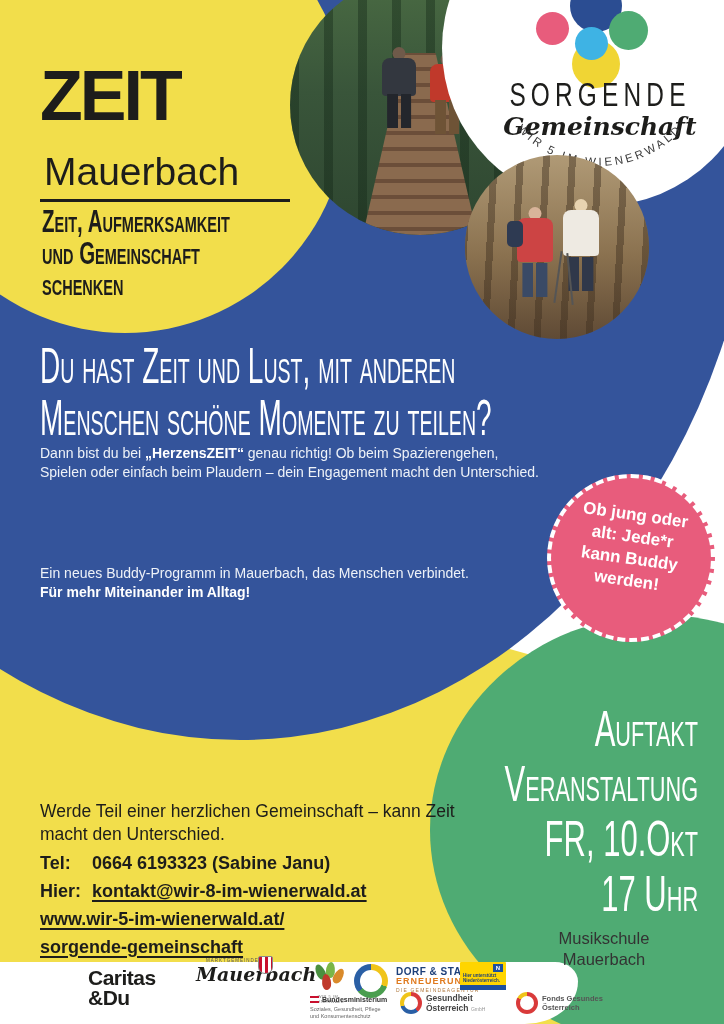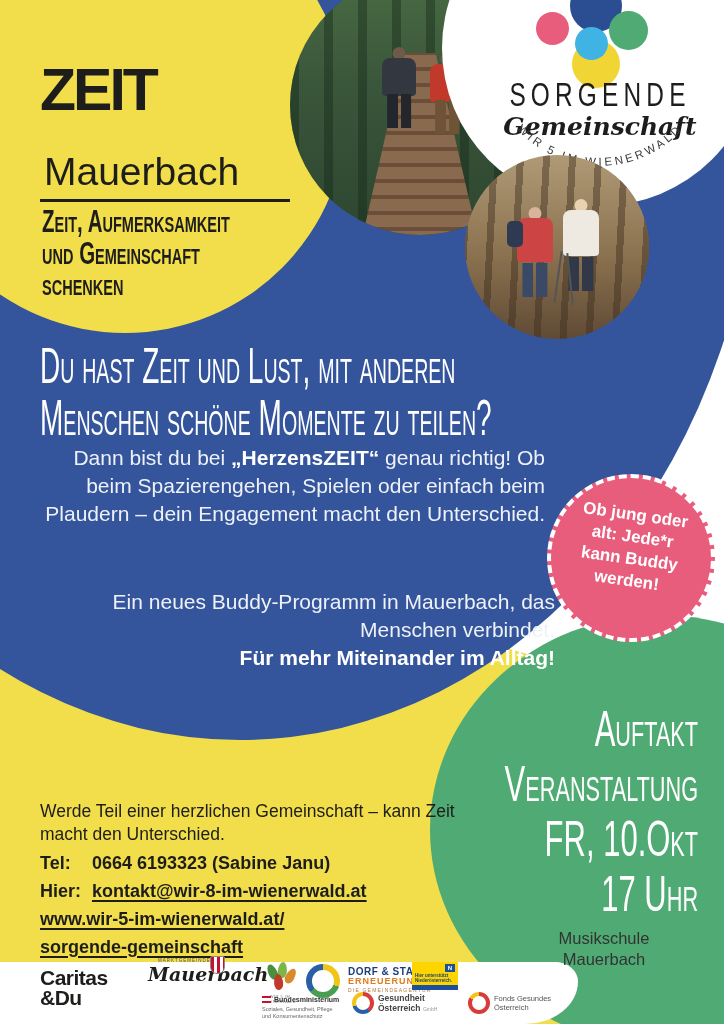--- a/index.html
+++ b/index.html
@@ -42,34 +42,34 @@
   .dot { position:absolute; border-radius:50%; }
   .sorgende { position:absolute; left:0; top:186px; width:316px; text-align:center;
               font-size:33px; font-weight:400; letter-spacing:7px; color:#1d1d1b;
               transform:scaleX(.74); transform-origin:50% 0; }
   .gemeinschaft { position:absolute; left:0; top:222px; width:316px; text-align:center;
               font-family:"DejaVu Serif", serif; font-style:italic; font-weight:700;
               font-size:25px; color:#1d1d1b; }
 
   
   .t-herzens { left:44px; top:20px; font-size:46px; font-weight:800; color:#1d1d1b; z-index:8; }
-  .t-zeit    { left:40px; top:56px; font-size:59px; font-weight:800; letter-spacing:-3px; color:#1d1d1b; z-index:8; }
+  .t-zeit    { left:40px; top:56px; font-size:70px; font-weight:800; letter-spacing:-3px; color:#1d1d1b; z-index:8; }
   .t-mauerbach { left:44px; top:150px; font-size:39px; font-weight:500; color:#1d1d1b; z-index:8; }
   .t-underline { left:40px; top:199px; width:250px; height:3px; background:#1d1d1b; z-index:8; }
   .hand { font-variant:small-caps; transform-origin:0 0; }
   .t-sub { left:42px; top:206px; z-index:8; color:#1d1d1b; font-weight:700;
            font-size:31px; line-height:1.02; transform:scaleX(.66); white-space:nowrap; }
 
   
   .headline { left:40px; top:340px; z-index:8; color:#ffffff; font-weight:400;
               font-size:50px; line-height:1.04; transform:scaleX(.56); white-space:nowrap; }
-  .para { z-index:8; color:#eef2f8; font-size:21px; line-height:1.34;text-align:right; }
+  .para { z-index:8; color:#eef2f8; font-size:14px; line-height:1.34; }
   .para b { color:#ffffff; }
   .para1 { left:40px; top:444px; width:505px; }
-  .para2 { left:40px; top:588px; width:515px; }
+  .para2 { left:40px; top:564px; width:515px; }
   .para2 .bold-line { font-weight:700; color:#fff; }
 
   
   .badge { left:547px; top:474px; width:168px; height:168px; background:#e85c7c;
            border:4px dashed #ffffff; box-sizing:border-box; z-index:6; }
   .badge-text { position:absolute; left:6px; top:26px; width:148px; text-align:center;
                 color:#fff; font-weight:700; font-size:17px; line-height:1.3;
                 transform:rotate(8deg); }
 
   
@@ -83,21 +83,21 @@
   .ul { text-decoration:underline; text-decoration-thickness:2px; text-underline-offset:3px; }
 
   
   .event { right:26px; top:702px; z-index:8; color:#ffffff; text-align:right;
            font-size:50px; line-height:1.1; font-weight:400;
            transform:scaleX(.62); transform-origin:100% 0; white-space:nowrap; }
   .venue { right:40px; top:928px; width:160px; z-index:8; text-align:center;
            font-size:16.5px; line-height:1.25; color:#333333; }
 
   
-  .fl { z-index:9; color:#1d1d1b; }
+  .fl { z-index:9; color:#1d1d1b;margin-left:48px; }
   .caritas { left:40px; top:968px; font-size:21px; font-weight:800; line-height:.95; letter-spacing:-.5px; }
   .mauerbach-logo { left:148px; top:956px; width:110px; text-align:center; }
   .shield { position:absolute; left:62px; top:0px; width:13px; height:16px;
             background:repeating-linear-gradient(90deg,#c8102e 0 3px,#fff 3px 6px);
             border:1px solid #8a8a8a; border-radius:2px 2px 7px 7px; }
   .mgem { font-size:4.5px; letter-spacing:1px; color:#555; margin-top:2px; text-align:left; padding-left:10px;}
   .mname { font-family:"DejaVu Serif", serif; font-style:italic; font-weight:700; font-size:19px; }
   .wir5 { left:258px; top:960px; width:44px; text-align:center; }
   .leaf { position:absolute; width:9px; height:16px; border-radius:50% 50% 50% 50%/60% 60% 40% 40%; }
   .wir5-cap { position:absolute; left:-4px; top:34px; width:52px; font-size:4px; color:#777; letter-spacing:.5px; }
@@ -121,21 +121,21 @@
   .flag { display:inline-block; width:9px; height:7px; vertical-align:-1px; margin-right:3px;
           background:linear-gradient(180deg,#c8102e 0 33%,#fff 33% 66%,#c8102e 66% 100%); }
   .min-name { font-size:7px; font-weight:700; color:#333; }
   .min-sub { font-size:5.5px; color:#666; line-height:1.25; }
   .goeg-ring { left:352px; top:992px; width:22px; height:22px;
                background:conic-gradient(#d93a3a 0 140deg,#2a5fa5 140deg 250deg,#f0c419 250deg 360deg); }
   .goeg-text { left:378px; top:993px; font-size:8.5px; font-weight:700; color:#444; line-height:1.2; }
   .goeg-text .gmbh { font-size:5px; font-weight:400; color:#999; }
   .fgoe-ring { left:468px; top:992px; width:22px; height:22px;
                background:conic-gradient(#d93a3a 0 300deg,#f0c419 300deg 360deg); }
-  .fgoe-text { left:494px; top:994px; font-size:7.5px; font-weight:400; color:#555; line-height:1.25; }
+  .fgoe-text { left:494px; top:994px; font-size:7.5px; font-weight:700; color:#555; line-height:1.25; }
 </style>
 </head>
 <body>
 
 <div class="poster">
 
   <div class="abs yellow-bottom circle"></div>
   <div class="abs blue-main circle"></div>
   <div class="abs yellow-top circle"></div>
 

